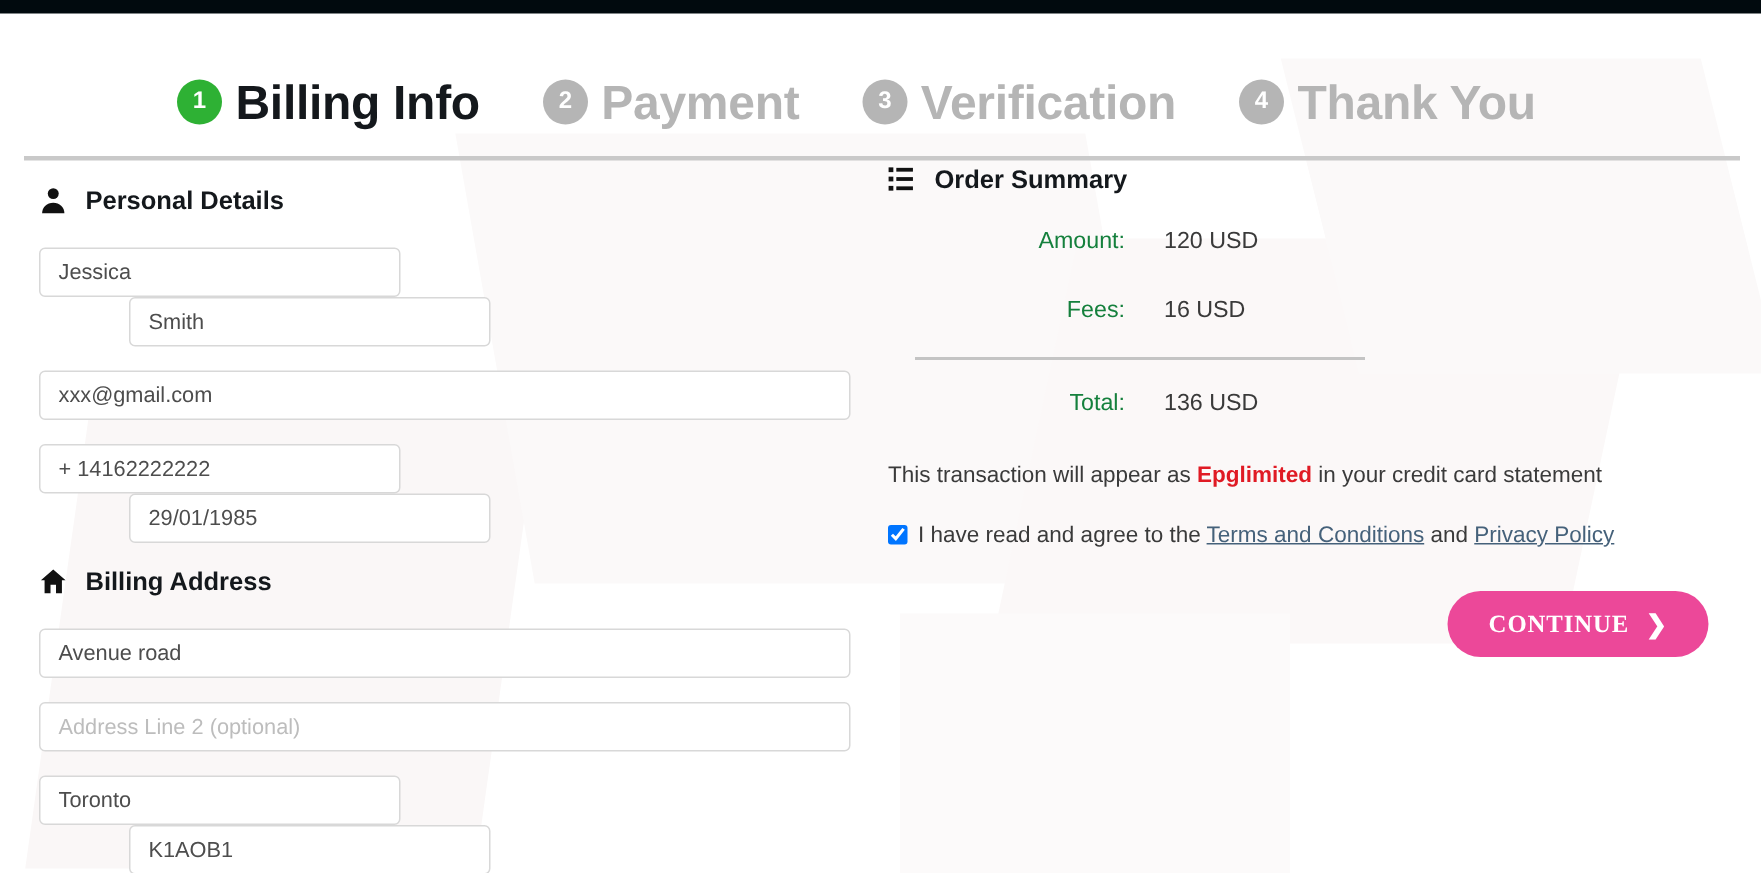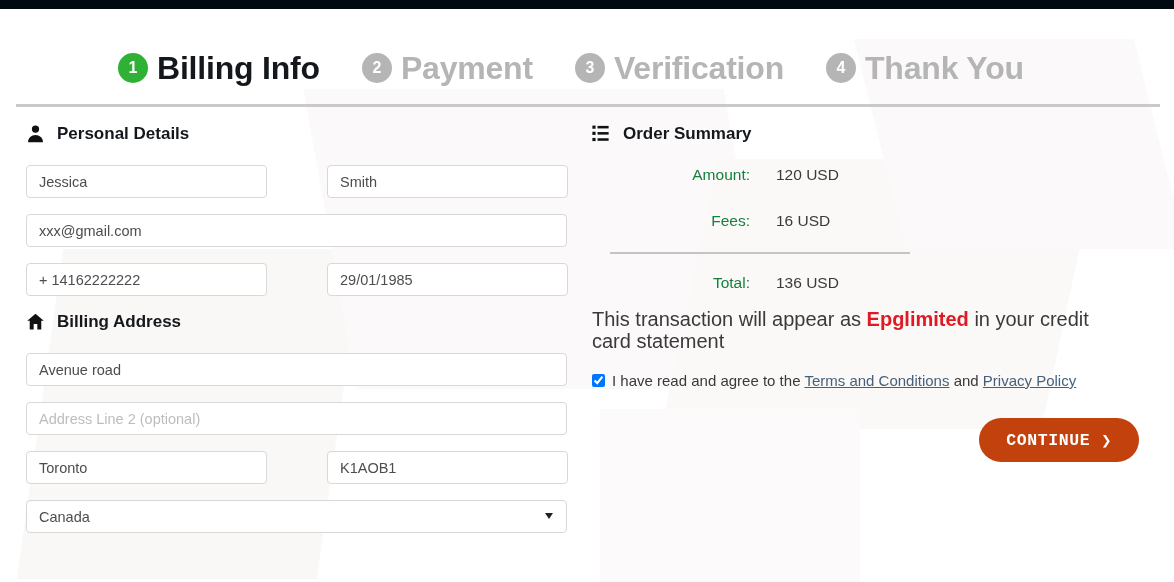--- a/index.html
+++ b/index.html
@@ -101,21 +101,21 @@
   }
 
   
   .col-left {
     position: absolute;
     left: 26px; top: 115px;
     width: 545px;
   }
   .col-right {
     position: absolute;
-    left: 592px; top: 115px;
+    left: 592px; top: 101px;
     width: 560px;
   }
 
   .section-head {
     display: flex;
     align-items: flex-start;
     height: 28px;
     margin-bottom: 13px;
   }
   .section-head .sec-title {
@@ -123,20 +123,21 @@
     font-weight: bold;
     color: #14181c;
     margin-left: 12px;
   }
   .ico { width: 19px; height: 19px; display:block; flex:0 0 auto; }
 
   
   .row {
     display: flex;
     margin-bottom: 16px;
+    flex-direction: column;
   }
   .field {
     height: 33px;
     box-sizing: border-box;
     border: 1px solid #d8d8d8;
     border-radius: 4px;
     background: #ffffff;
     font-family: "Liberation Sans", sans-serif;
     font-size: 14.5px;
     color: #4d4d4d;
@@ -182,23 +183,23 @@
     color: #3a3a3a;
   }
   .sum-divider {
     width: 300px;
     height: 2px;
     background: #c4c4c4;
     margin: 22px 0 0 18px;
   }
 
   .statement {
-    margin-top: 16px;
+    margin-top: 28px;
     width: 515px;
-    font-size: 20px;
+    font-size: 15px;
     line-height: 22px;
     color: #3a3a3a;
   }
   .statement .brand {
     color: #e01a24;
     font-weight: bold;
   }
 
   .terms {
     margin-top: 18px;
@@ -219,27 +220,27 @@
     text-decoration: underline;
   }
 
   .continue-wrap {
     width: 547px;
     display: flex;
     justify-content: flex-end;
     margin-top: 26px;
   }
   .continue-btn {
-    background: #c2410c;
+    background: #ec4899;
     color: #ffffff;
     border: none;
     border-radius: 24px;
     height: 44px;
     padding: 0 27px;
-    font-family: Liberation Mono, monospace;
+    font-family: Liberation Serif, serif;
     font-size: 16.5px;
     font-weight: bold;
     letter-spacing: 0.6px;
     cursor: pointer;
     display: flex;
     align-items: center;
   }
   .continue-btn .chev { margin-left: 11px; font-size: 17px; }
 </style>
 </head>

